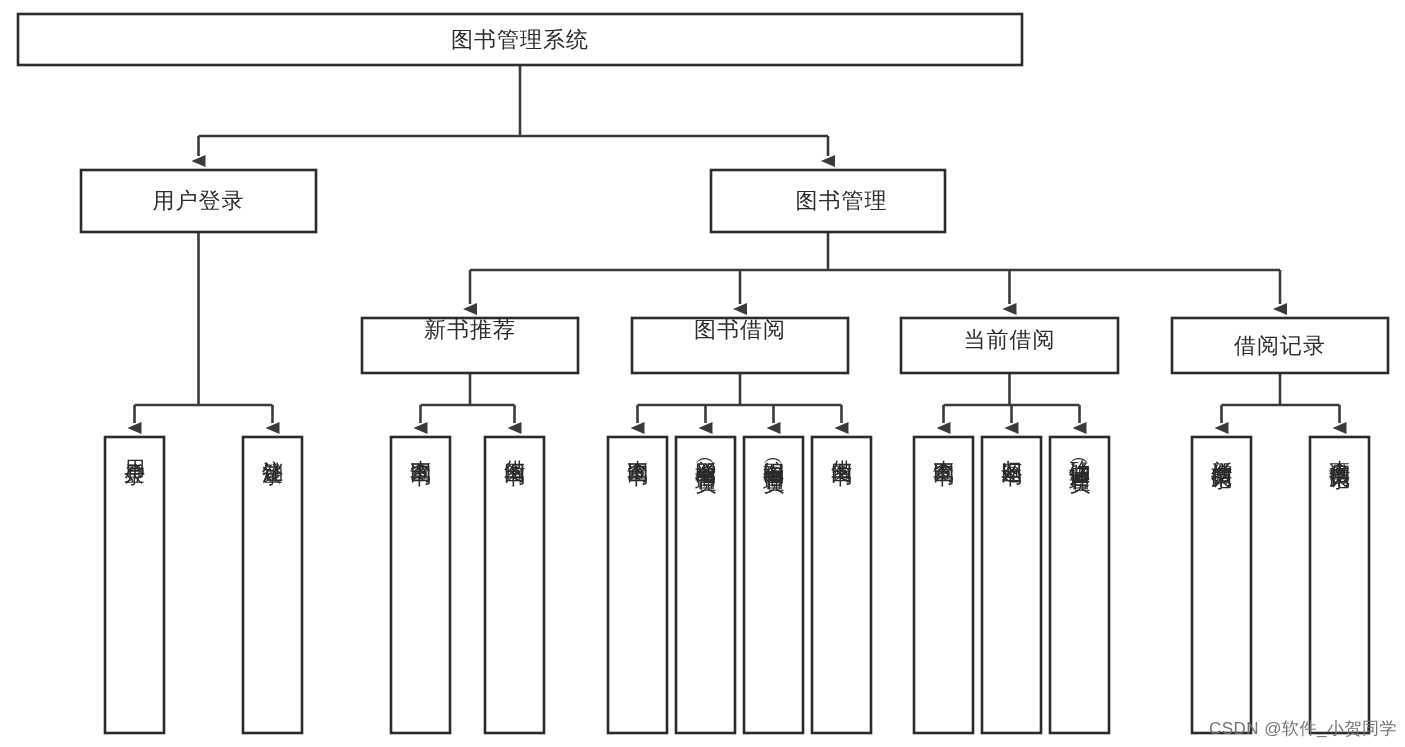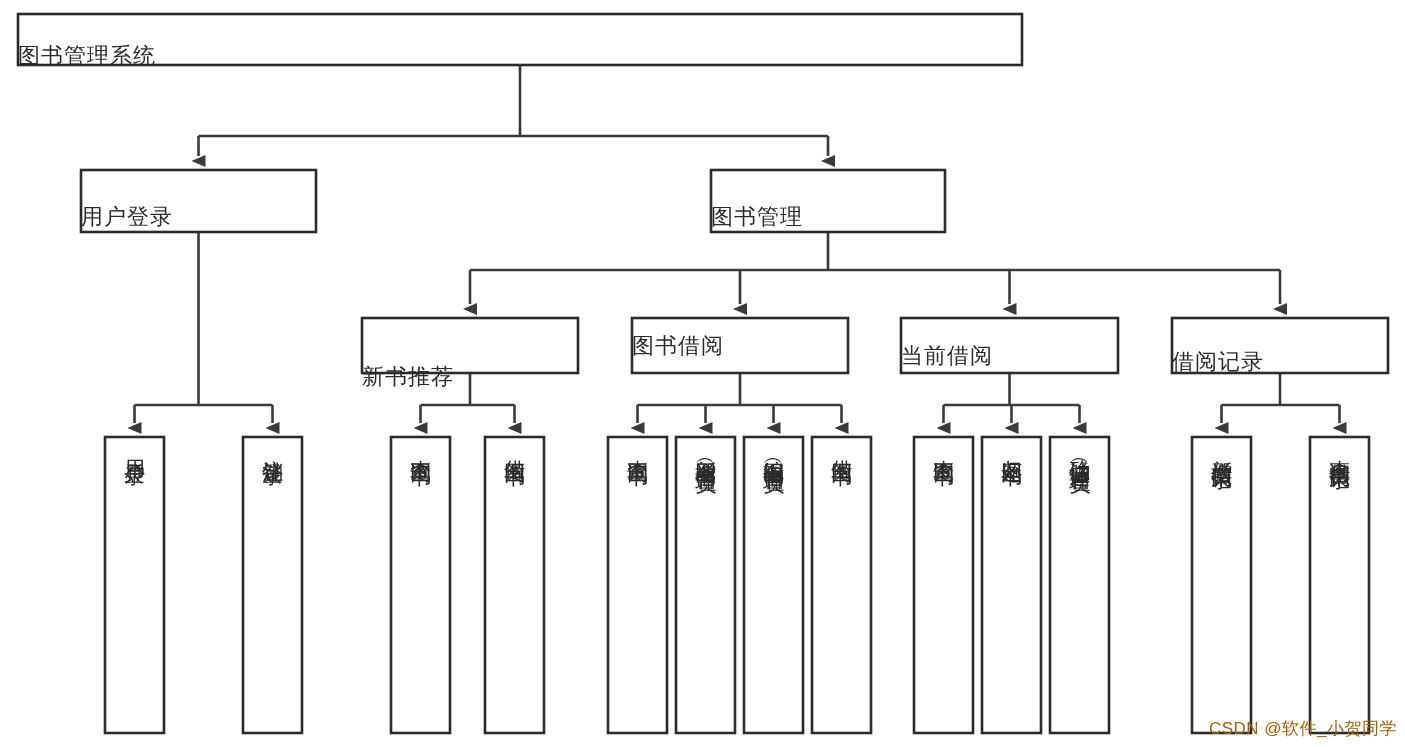--- a/index.html
+++ b/index.html
@@ -54,37 +54,37 @@
     font-size: 21px;
     line-height: 1.08;
     letter-spacing: 2px;
     color: #2b2b2b;
     white-space: nowrap;
   }
   .hlabel-wrap {
     position: absolute;
     display: flex;
     align-items: center;
+    justify-content: center;
     pointer-events: none;
-    margin-top: 16px;
   }
   .hlabel-text {
     font-family: "Liberation Sans", "DejaVu Sans", sans-serif;
     font-size: 22px;
     color: #2b2b2b;
     letter-spacing: 1px;
     white-space: nowrap;
   }
   #watermark {
     position: absolute;
     right: 8px;
     bottom: 7px;
     font-family: "Liberation Sans", "DejaVu Sans", sans-serif;
     font-size: 17px;
-    color: #a16207;
+    color: #737373;
     white-space: nowrap;
     letter-spacing: 0.5px;
   }
 </style>
 </head>
 <body>
 
 <div id="diagram-root">
 
   <svg id="flow-svg" viewBox="0 0 1405 747">
@@ -152,24 +152,24 @@
       </g>
   </svg>
 
   <div id="labels-layer">
       <div class="hlabel-wrap" style="left: 18px; top: 14px; width: 1004px; height: 51px;">
         <div class="hlabel-text">图书管理系统</div>
       </div>
       <div class="hlabel-wrap" style="left: 81px; top: 170px; width: 235px; height: 62px;">
         <div class="hlabel-text">用户登录</div>
       </div>
-      <div class="hlabel-wrap" style="left: 711px; top: 170px; width: 237px; height: 62px;">
+      <div class="hlabel-wrap" style="left: 711px; top: 170px; width: 237px; height: 62px; padding-left: 12px;">
         <div class="hlabel-text">图书管理</div>
       </div>
-      <div class="hlabel-wrap" style="left: 362px; top: 333px; width: 216px; height: 55px;">
+      <div class="hlabel-wrap" style="left: 362px; top: 302px; width: 216px; height: 55px;">
         <div class="hlabel-text">新书推荐</div>
       </div>
       <div class="hlabel-wrap" style="left: 632px; top: 302px; width: 216px; height: 55px;">
         <div class="hlabel-text">图书借阅</div>
       </div>
       <div class="hlabel-wrap" style="left: 901px; top: 318px; width: 217px; height: 43px;">
         <div class="hlabel-text">当前借阅</div>
       </div>
       <div class="hlabel-wrap" style="left: 1172px; top: 318px; width: 216px; height: 55px; border-radius: 8px;">
         <div class="hlabel-text">借阅记录</div>

